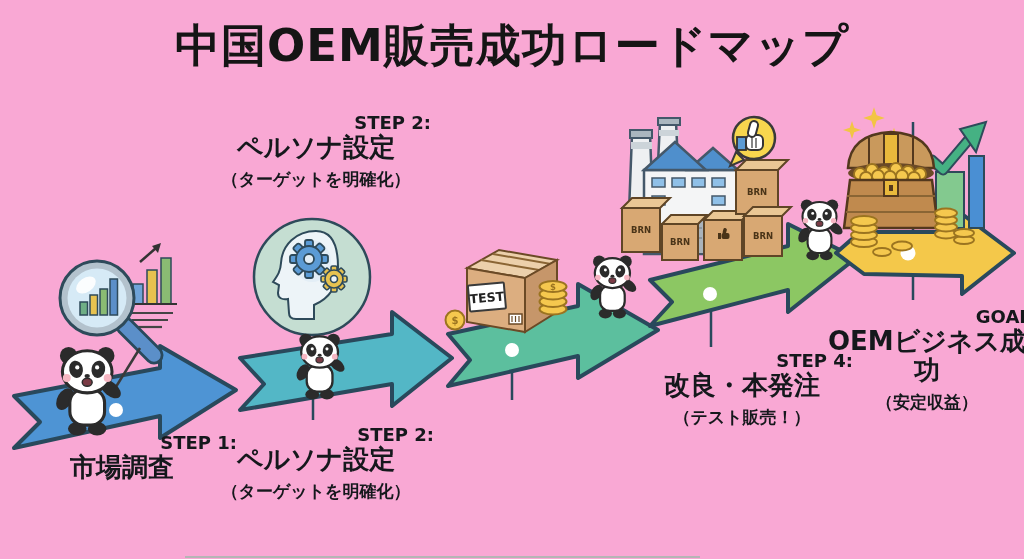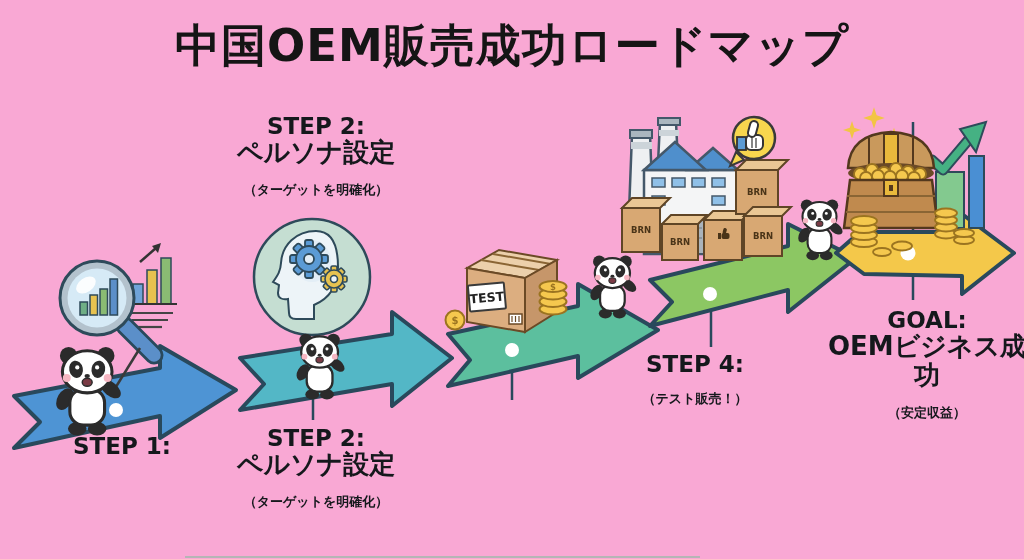--- a/index.html
+++ b/index.html
@@ -6,23 +6,23 @@
   .canvas{
     position:relative;width:1024px;height:559px;background:#f9a8d4;overflow:hidden;
     font-family:"DejaVu Sans","Liberation Sans",sans-serif;
   }
   .title{
     position:absolute;left:0;right:0;top:16px;text-align:center;
     font-size:45px;font-weight:900;color:#151515;letter-spacing:1px;
   }
   .scene{position:absolute;left:0;top:0;width:1024px;height:559px;}
   .step{position:absolute;text-align:center;color:#15181c;font-weight:900;}
-  .step .l1{display:block;font-size:23px;line-height:1.05;}
+  .step .l1{display:block;font-size:18px;line-height:1.05;text-align:right;}
   .step .l2{display:block;font-size:26px;line-height:1.12;}
-  .step .l3{display:block;font-size:13px;line-height:1.2;margin-top:15px;}
+  .step .l3{display:block;font-size:17px;line-height:1.2;margin-top:7px;}
   svg text{font-family:"DejaVu Sans","Liberation Sans",sans-serif;}
 </style>
 </head>
 <body>
 
 <div class="canvas">
 
   <div class="title">中国OEM販売成功ロードマップ</div>
 
   <svg class="scene" viewBox="0 0 1024 559">
@@ -259,39 +259,41 @@
 
     <line x1="114" y1="390" x2="140" y2="348" stroke="#3a3a3a" stroke-width="2.5"></line>
     <use href="#panda" transform="translate(50,342) scale(1.24)"></use>
     <use href="#panda" transform="translate(292,330) scale(0.92)"></use>
     <use href="#panda" transform="translate(586,252) scale(0.88)"></use>
     <use href="#panda" transform="translate(794,196) scale(0.85)"></use>
   </svg>
 
   <div class="step" style="left:7px;top:434px;width:230px">
     <span class="l1">STEP 1:</span>
+    <span class="l2">市場調査</span>
   </div>
 
   <div class="step" style="left:201px;top:114px;width:230px">
     <span class="l1">STEP 2:</span>
     <span class="l2">ペルソナ設定</span>
     <span class="l3">（ターゲットを明確化）</span>
   </div>
 
   <div class="step" style="left:198px;top:426px;width:236px">
     <span class="l1">STEP 2:</span>
     <span class="l2">ペルソナ設定</span>
     <span class="l3">（ターゲットを明確化）</span>
   </div>
 
   <div class="step" style="left:392px;top:408px;width:240px">
   </div>
 
-  <div class="step" style="left:584px;top:352px;width:222px">
+  <div class="step" style="left:631px;top:352px;width:222px">
     <span class="l1">STEP 4:</span>
+    <span class="l2">改良・本発注</span>
     <span class="l3">（テスト販売！）</span>
   </div>
 
   <div class="step" style="left:816px;top:308px;width:222px">
     <span class="l1">GOAL:</span>
     <span class="l2">OEMビジネス成功</span>
     <span class="l3">（安定収益）</span>
   </div>
 
 </div>

